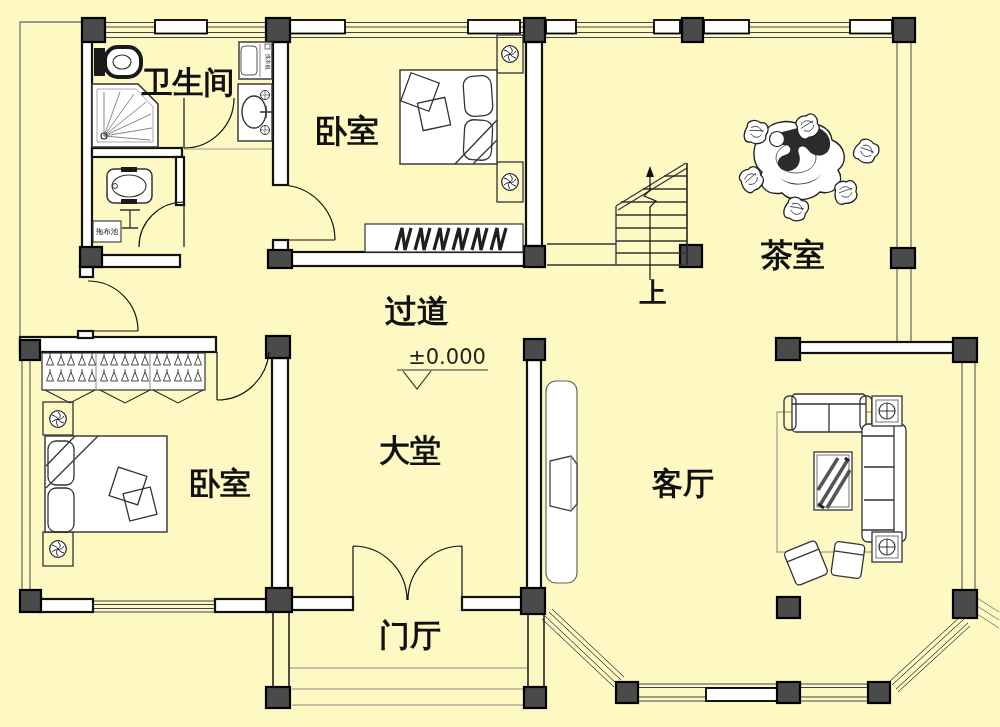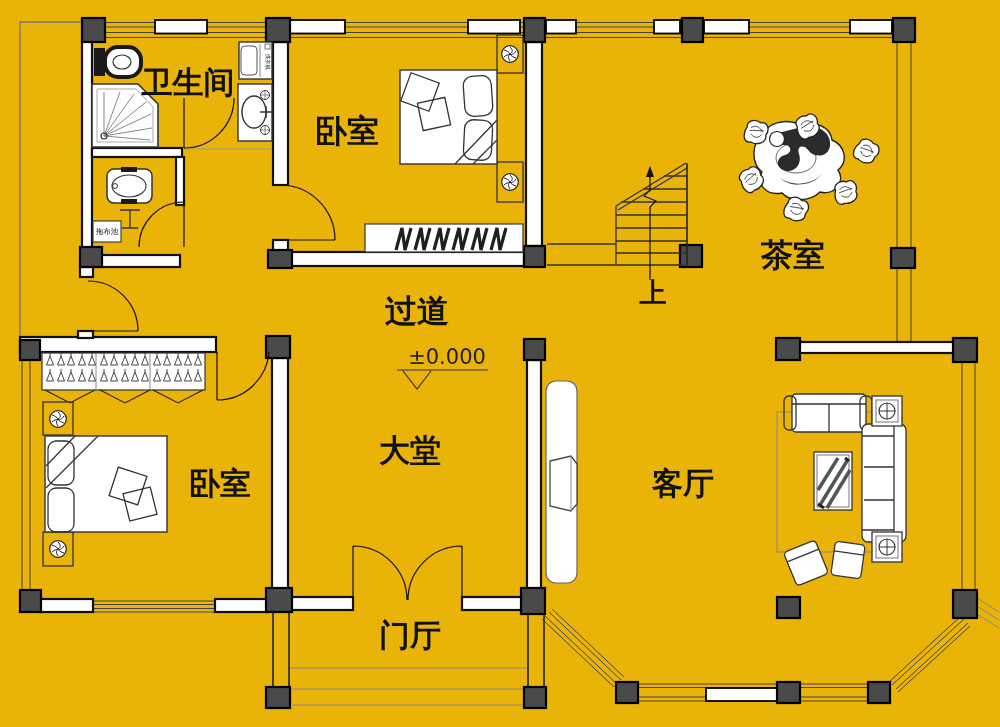--- a/index.html
+++ b/index.html
@@ -1,16 +1,16 @@
 <!DOCTYPE html>
 <html><head>
 <meta charset="utf-8">
 <style>
   html,body{margin:0;padding:0;background:#fff;}
-  .wrap{position:relative;width:1000px;height:727px;background:#eab308;overflow:hidden;}
+  .wrap{position:relative;width:1000px;height:727px;background:#fef9c3;overflow:hidden;}
   svg{display:block;}
   .rlabel{font-family:"Liberation Sans","DejaVu Sans",sans-serif;font-weight:600;fill:#111;}
   .tiny{font-family:"Liberation Sans","DejaVu Sans",sans-serif;font-weight:400;fill:#111;}
   .elev{font-family:"DejaVu Sans","Liberation Sans",sans-serif;font-weight:400;fill:#222;}
   .wall{fill:#fff;stroke:#111;stroke-width:2.2;}
   .col{fill:#4a4a4a;stroke:#000;stroke-width:2.2;}
   .pier{fill:#fff;stroke:#000;stroke-width:1.8;}
   .thin{stroke:#444;stroke-width:1;fill:none;}
   .wline{stroke:#222;stroke-width:1.6;fill:none;}
   .furn{stroke:#333;stroke-width:1.3;fill:none;}

